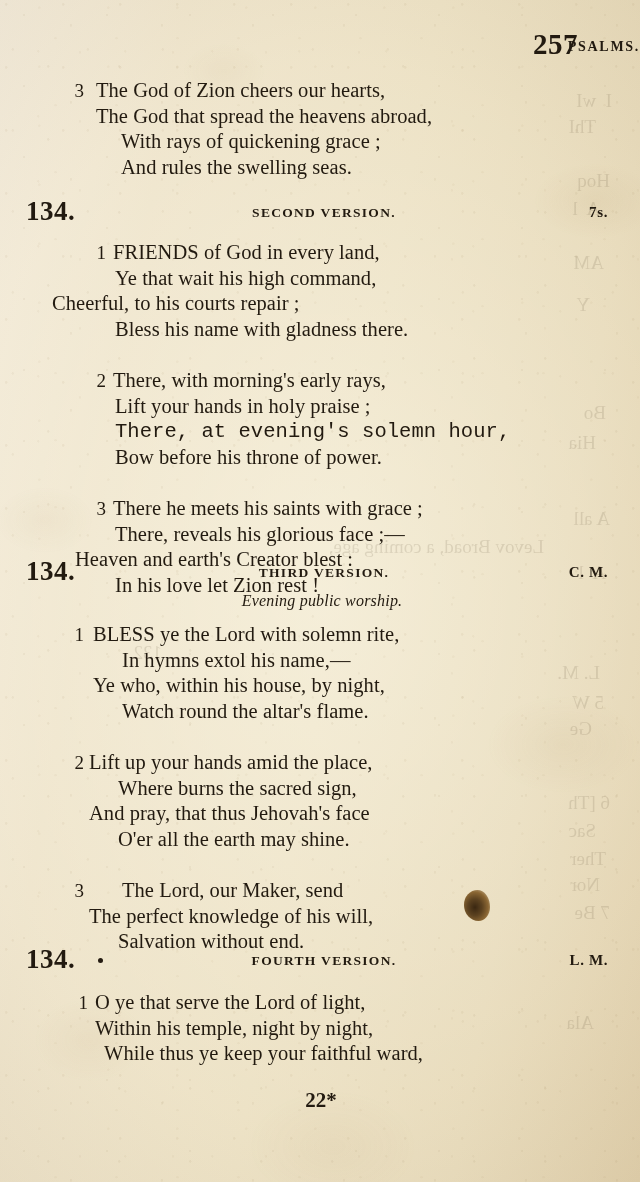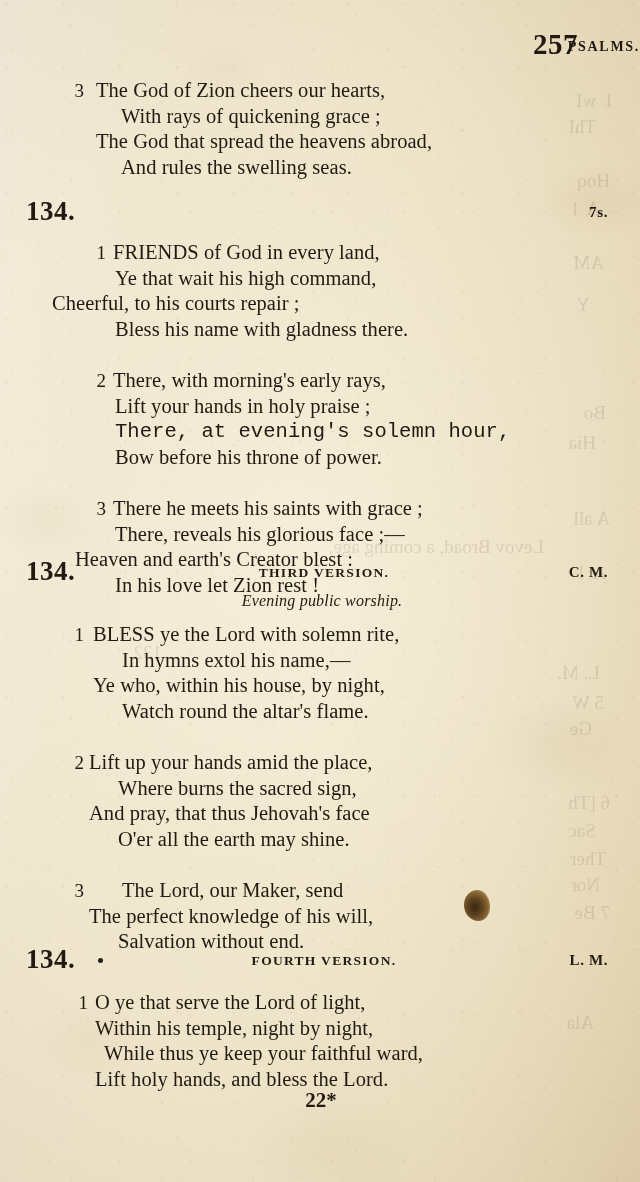--- a/index.html
+++ b/index.html
@@ -215,29 +215,30 @@
   <div class="content">
 
     <div class="runhead">
       <div class="runhead-title"><span class="rh-inner">PSALMS.</span></div>
       <div class="runhead-folio">257</div>
     </div>
 
     <div style="position:absolute; top:78px; left:0; right:0;">
       <div class="stanza">
         <div class="line" style="padding-left:96px;"><span class="vnum" style="left:66px; width:18px;">3</span><span>The God of Zion cheers our hearts,</span></div>
+        <div class="line" style="padding-left:96px;"><span>The God that spread the heavens abroad,</span></div>
         <div class="line" style="padding-left:121px;"><span>With rays of quickening grace ;</span></div>
-        <div class="line" style="padding-left:96px;"><span>The God that spread the heavens abroad,</span></div>
         <div class="line" style="padding-left:121px;"><span>And rules the swelling seas.</span></div>
       </div>
     </div>
 
     <div style="position:absolute; top:196px; left:0; right:0;">
       <div class="hymn-head">
         <div class="hymn-number">134.</div>
+        <div class="hymn-version">SECOND VERSION.</div>
         <div class="hymn-meter">7s.</div>
       </div>
 
       <div class="stanza" style="margin-top:10px;">
         <div class="line" style="padding-left:113px;"><span class="vnum" style="left:88px; width:18px;">1</span><span>FRIENDS of God in every land,</span></div>
         <div class="line" style="padding-left:115px;"><span>Ye that wait his high command,</span></div>
         <div class="line" style="padding-left:52px;"><span>Cheerful, to his courts repair ;</span></div>
         <div class="line" style="padding-left:115px;"><span>Bless his name with gladness there.</span></div>
       </div>
 
@@ -292,21 +293,20 @@
         <div class="hymn-number">134.</div>
         <div class="hymn-number-dot"></div>
         <div class="hymn-version">FOURTH VERSION.</div>
         <div class="hymn-meter">L. M.</div>
       </div>
 
       <div class="stanza" style="margin-top:12px;">
         <div class="line" style="padding-left:95px;"><span class="vnum" style="left:70px; width:18px;">1</span><span>O ye that serve the Lord of light,</span></div>
         <div class="line" style="padding-left:95px;"><span>Within his temple, night by night,</span></div>
         <div class="line" style="padding-left:95px;margin-left:9px;"><span>While thus ye keep your faithful ward,</span></div>
-        <div class="line" style="padding-left:95px;"><span>Lift holy hands, and bless the Lord.</span></div>
       </div>
     </div>
 
     <div style="position:absolute; top:1088px; left:0; right:0; text-align:center; font-size:21px; font-weight:600; padding-left:2px;">22*</div>
 
   </div>
 
   <div class="ink" style="left:464px; top:890px; width:26px; height:31px;"></div>
 
 </div>

